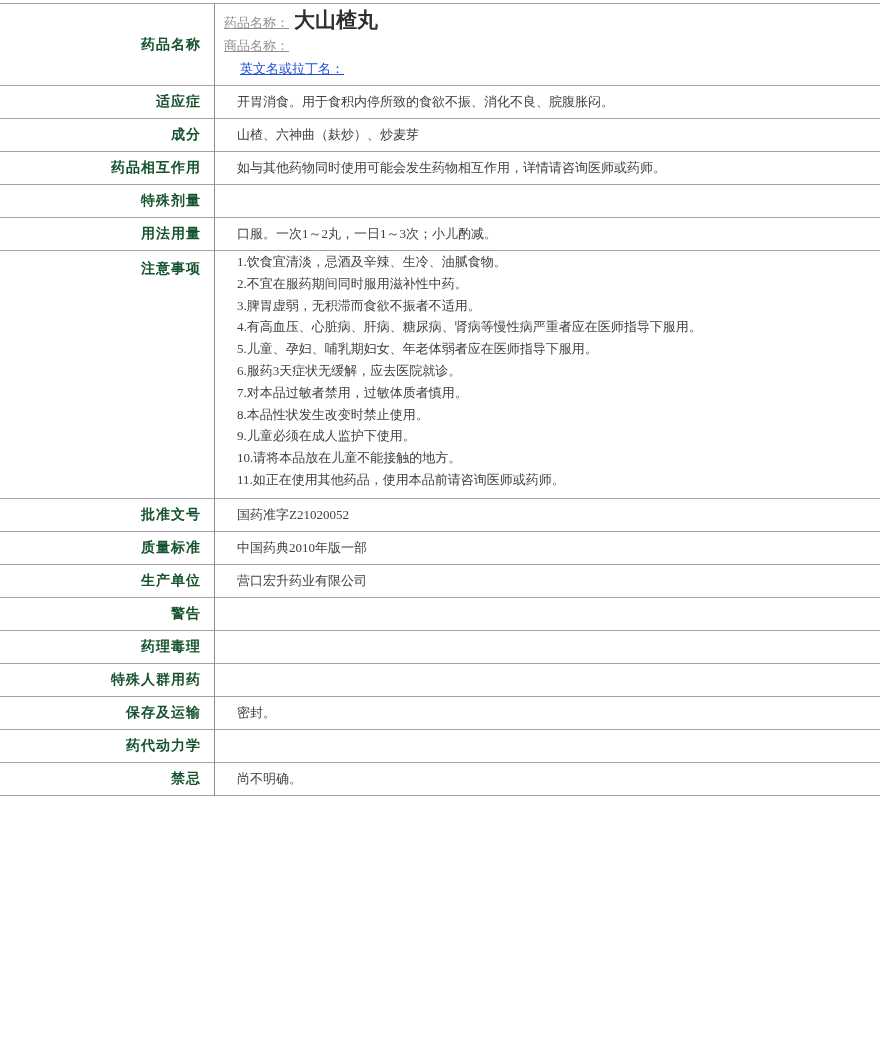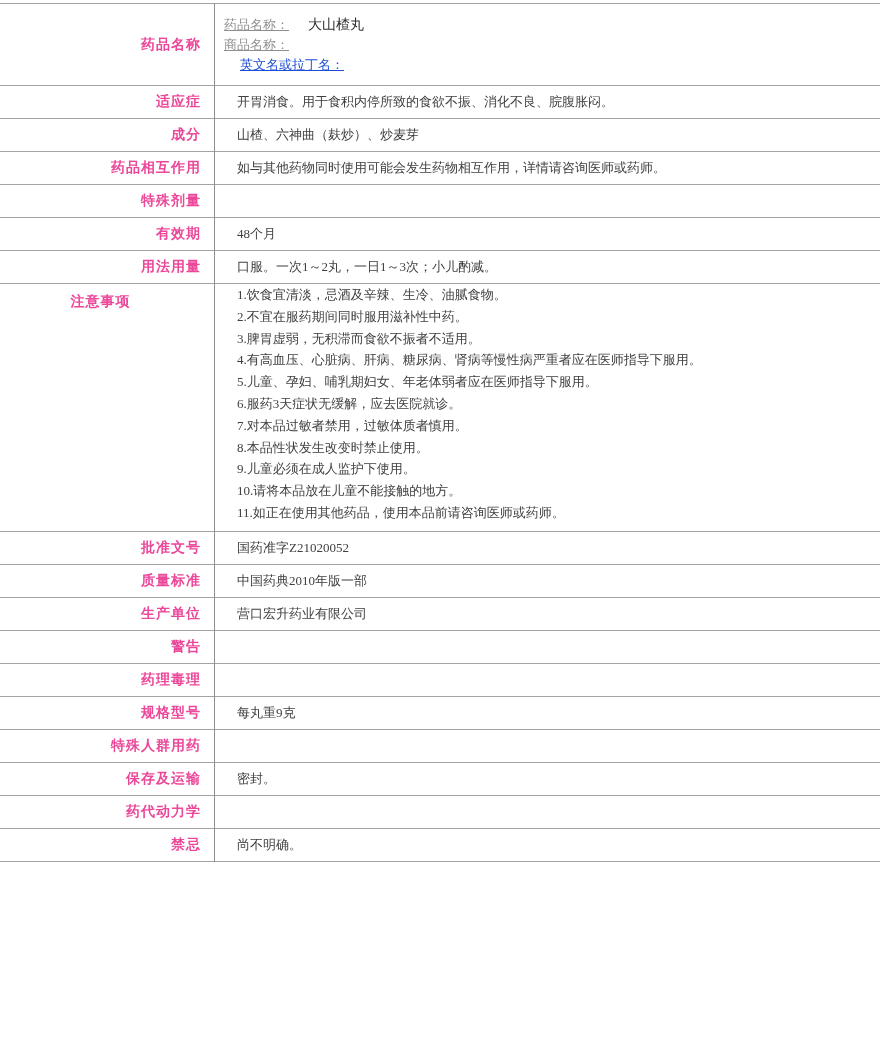--- a/index.html
+++ b/index.html
@@ -28,21 +28,21 @@
   table.drug-table tr:last-child {
     border-bottom: 1px solid #a3a3a3;
   }
   th.lbl {
     width: 201px;
     text-align: right;
     vertical-align: middle;
     padding: 0 13px 0 0;
     font-size: 14px;
     font-weight: bold;
-    color: #ec4899;
+    color: #14532d;
     border-right: 1px solid #8f8f8f;
     letter-spacing: 1px;
   }
   td.val {
     text-align: left;
     vertical-align: middle;
     padding: 0 10px 0 22px;
     font-size: 13px;
     color: #404040;
   }
@@ -56,27 +56,27 @@
     color: #8f8f8f;
     font-size: 13px;
     text-decoration: underline;
   }
   .name-field-label.lighter {
     color: #1d4ed8;
     margin-left: 16px;
   }
   .drug-name-value {
     color: #2f2f2f;
-    font-size: 14px;
-    margin-left: 19px;
+    font-size: 21px;
+    margin-left: 5px;
+    font-weight: bold;
   }
   tr.row-notes th.lbl {
     vertical-align: top;
     padding-top: 9px;
-    text-align: center;
   }
   tr.row-notes td.val {
     padding-bottom: 7px;
     line-height: 21.8px;
     vertical-align: top;
   }
   .note-line { white-space: nowrap; }
 </style>
 </head>
 <body>
@@ -114,24 +114,20 @@
         <th class="lbl">药品相互作用</th>
         <td class="val">如与其他药物同时使用可能会发生药物相互作用，详情请咨询医师或药师。</td>
       </tr>
 
 
       <tr class="single">
         <th class="lbl">特殊剂量</th>
         <td class="val"></td>
       </tr>
 
-      <tr class="single">
-        <th class="lbl">有效期</th>
-        <td class="val">48个月</td>
-      </tr>
 
       <tr class="single">
         <th class="lbl">用法用量</th>
         <td class="val">口服。一次1～2丸，一日1～3次；小儿酌减。</td>
       </tr>
 
       <tr class="row-notes">
         <th class="lbl">注意事项</th>
         <td class="val">
           <div class="note-line">1.饮食宜清淡，忌酒及辛辣、生冷、油腻食物。</div>
@@ -166,24 +162,20 @@
       <tr class="single">
         <th class="lbl">警告</th>
         <td class="val"></td>
       </tr>
 
       <tr class="single">
         <th class="lbl">药理毒理</th>
         <td class="val"></td>
       </tr>
 
-      <tr class="single">
-        <th class="lbl">规格型号</th>
-        <td class="val">每丸重9克</td>
-      </tr>
 
       <tr class="single">
         <th class="lbl">特殊人群用药</th>
         <td class="val"></td>
       </tr>
 
       <tr class="single">
         <th class="lbl">保存及运输</th>
         <td class="val">密封。</td>
       </tr>

